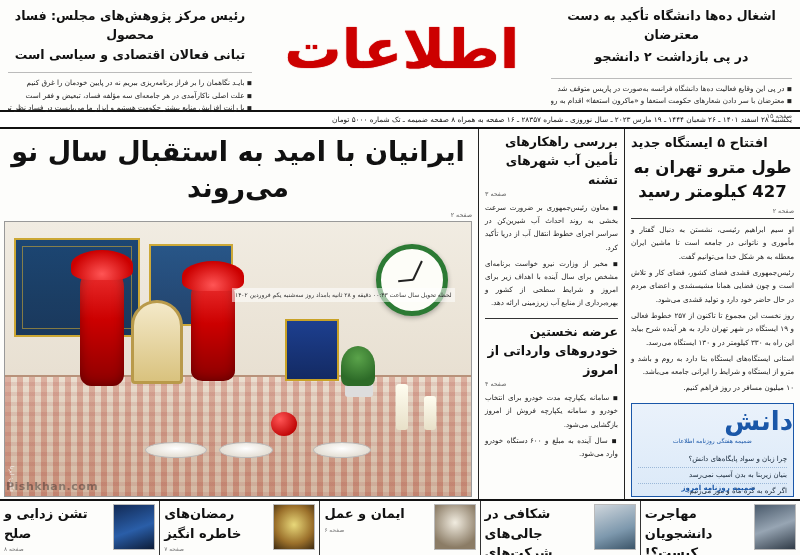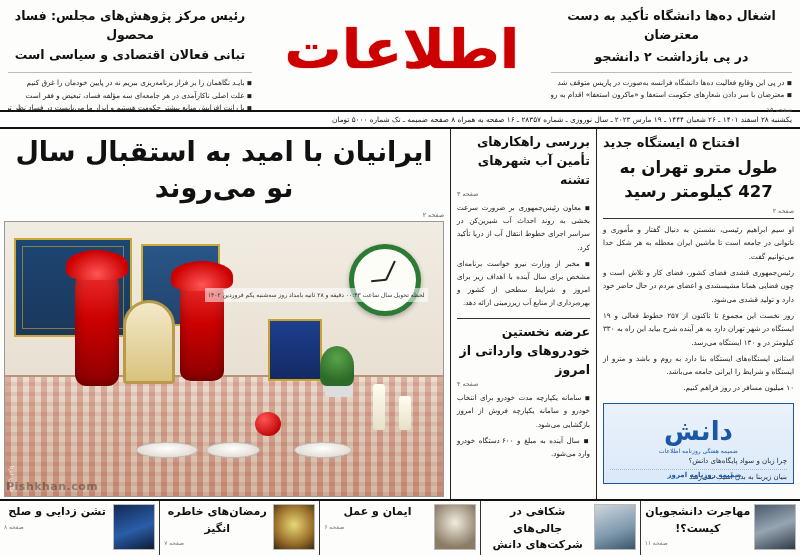--- a/index.html
+++ b/index.html
@@ -38,21 +38,21 @@
     letter-spacing: -0.2px;
   }
   .mh-right .hl2 {
     font-size: 12.5px;
     font-weight: bold;
     color: #111;
     line-height: 1.55;
     margin-top: 2px;
   }
   .mh-right .bullets {
-    margin-top: 6px;
+    margin-top: 12px;
     font-size: 7.2px;
     line-height: 1.7;
     color: #222;
     text-align: right;
     border-top: 1px solid #bbb;
     padding-top: 4px;
   }
   .mh-right .bullets div { white-space: nowrap; overflow: hidden; }
   .mh-right .pgnum {
     margin-top: 4px;
@@ -118,23 +118,23 @@
   
   .body {
     display: flex;
     flex-direction: row;
     height: 370px;
     direction: rtl;
   }
 
   
   .colR {
-    width: 204px;
+    width: 176px;
     border-left: 1px solid #222;
-    padding: 4px 6px 15px 6px;
+    padding: 4px 6px 2px 6px;
     display: flex;
     flex-direction: column;
   }
   .r-top { border-bottom: 1px solid #333; padding-bottom: 4px; }
   .r-kicker {
     font-size: 13px; font-weight: bold; color: #111;
     text-align: left; line-height: 1.5;
   }
   .r-head {
     font-size: 16.5px; font-weight: bold; color: #111;
@@ -155,32 +155,31 @@
   .danesh {
     margin-top: 5px;
     border: 1px solid #1a57a8;
     width: 100%;
     height: 198px;
     background: linear-gradient(180deg,#eaf2fb 0%, #dbe9f8 100%);
     position: relative;
     overflow: hidden;
   }
   .danesh-title {
-    text-align: center;
     font-size: 26px;
     font-weight: bold;
     color: #1a57a8;
-    margin-top: 12px;
+    margin-top: 2px;
     letter-spacing: -1px;
   }
   .danesh-sub {
     text-align:center; font-size: 6px; color:#1a57a8; margin-top:1px;
   }
   .danesh-list {
-    margin: 0 6px 0 6px;
+    margin: 8px 6px 0 6px;
     font-size: 7px;
     line-height: 2.0;
     color: #123;
     text-align: right;
   }
   .danesh-list div { border-bottom: 1px dotted #9bb8d8; padding-bottom: 1px; }
   .danesh-foot {
     position: absolute; bottom: 4px; left: 12px; right: 0;
     text-align: center; font-size: 7px; color: #1a57a8; font-weight: bold;
   }
@@ -364,22 +363,22 @@
     border: 1px solid #bbb; overflow: hidden;
     background: #ccc;
   }
   .th-a { background: linear-gradient(160deg,#4a5a6b 0%,#97a5b3 50%,#2f3a46 100%); }
   .th-b { background: linear-gradient(160deg,#cfd6dc 0%,#7d98ad 60%,#3b5468 100%); }
   .th-c { background: radial-gradient(circle at 50% 40%, #f1ece0 0%, #8b7c66 75%); }
   .th-e { background: radial-gradient(circle at 50% 45%, #e8d87a 0%, #9a6f2a 60%, #3d2a10 100%); }
   .th-f { background: linear-gradient(160deg,#122a55 0%,#2a5ea8 55%,#0d1c38 100%); }
   .btext { min-width: 0; flex: 1; }
   .btitle {
-    font-size: 11px; font-weight: bold; color: #111;
-    line-height: 1.5; text-align: center;
+    font-size: 13px; font-weight: bold; color: #111;
+    line-height: 1.5; text-align: left;
   }
   .bpg { font-size: 5.8px; color: #777; margin-top: 3px; text-align: left; }
   .watermark {
     position: absolute; bottom: 62px; left: 6px;
     font-size: 11px; color: rgba(30,30,30,.40);
     font-weight: bold; letter-spacing: .5px;
   }
 </style>
 </head>
 <body>

